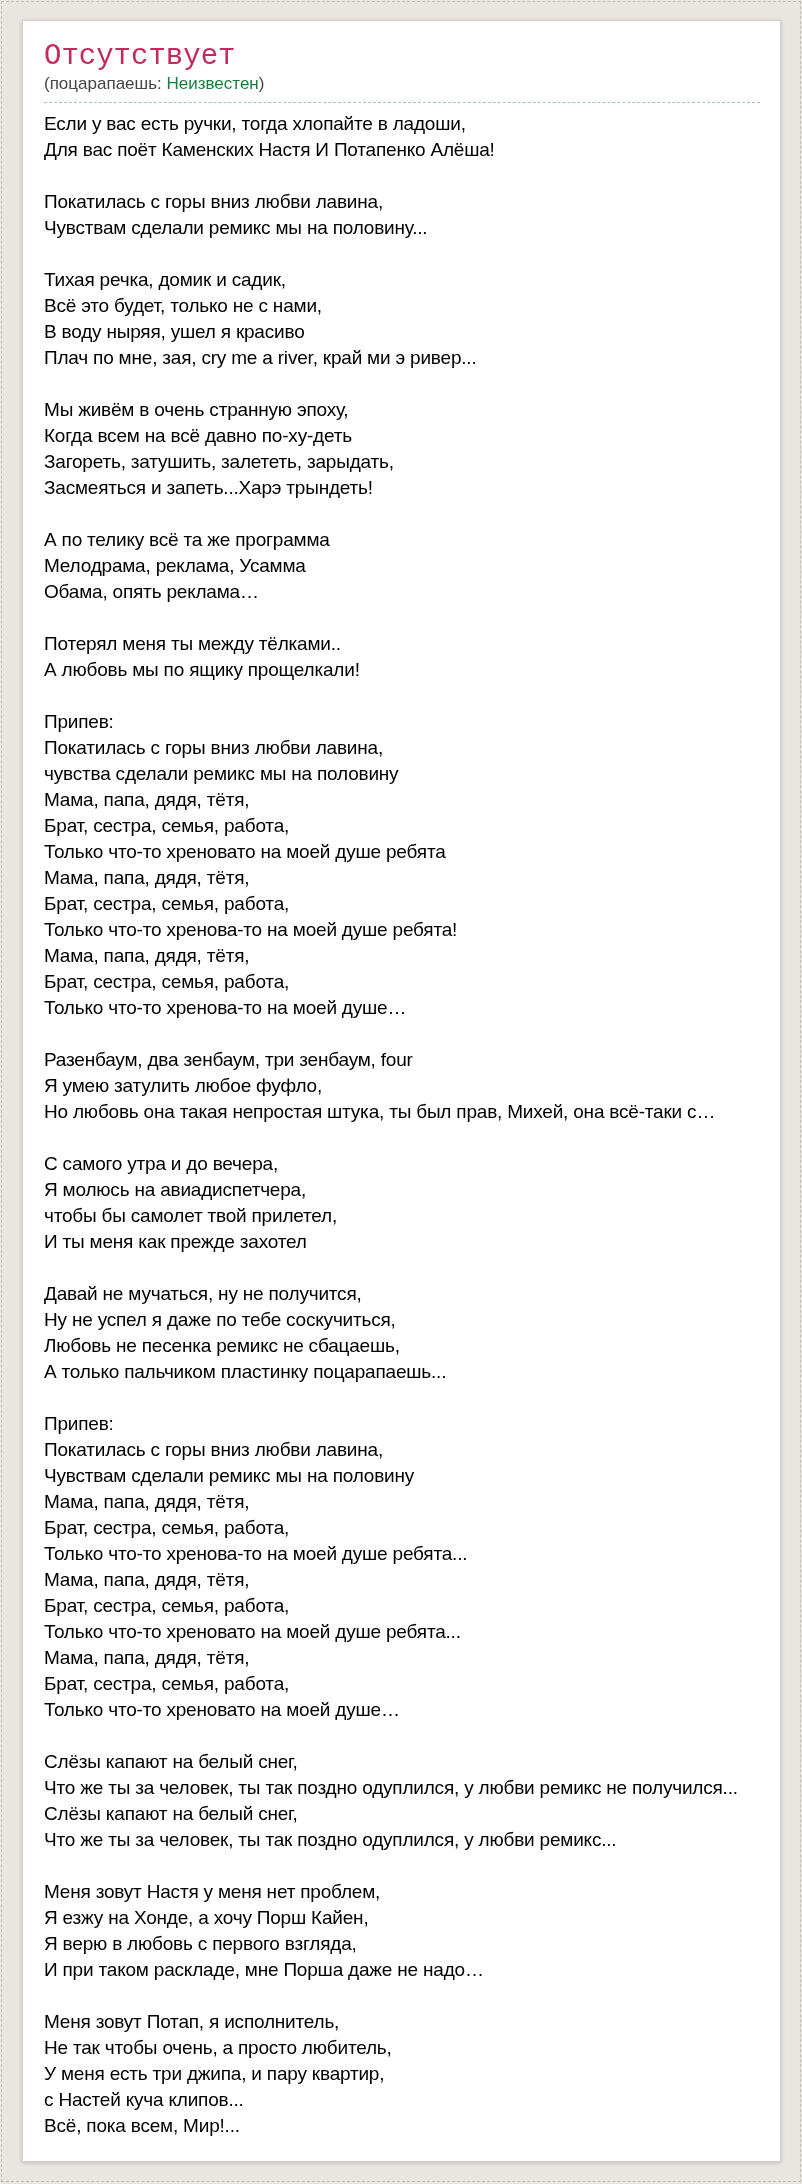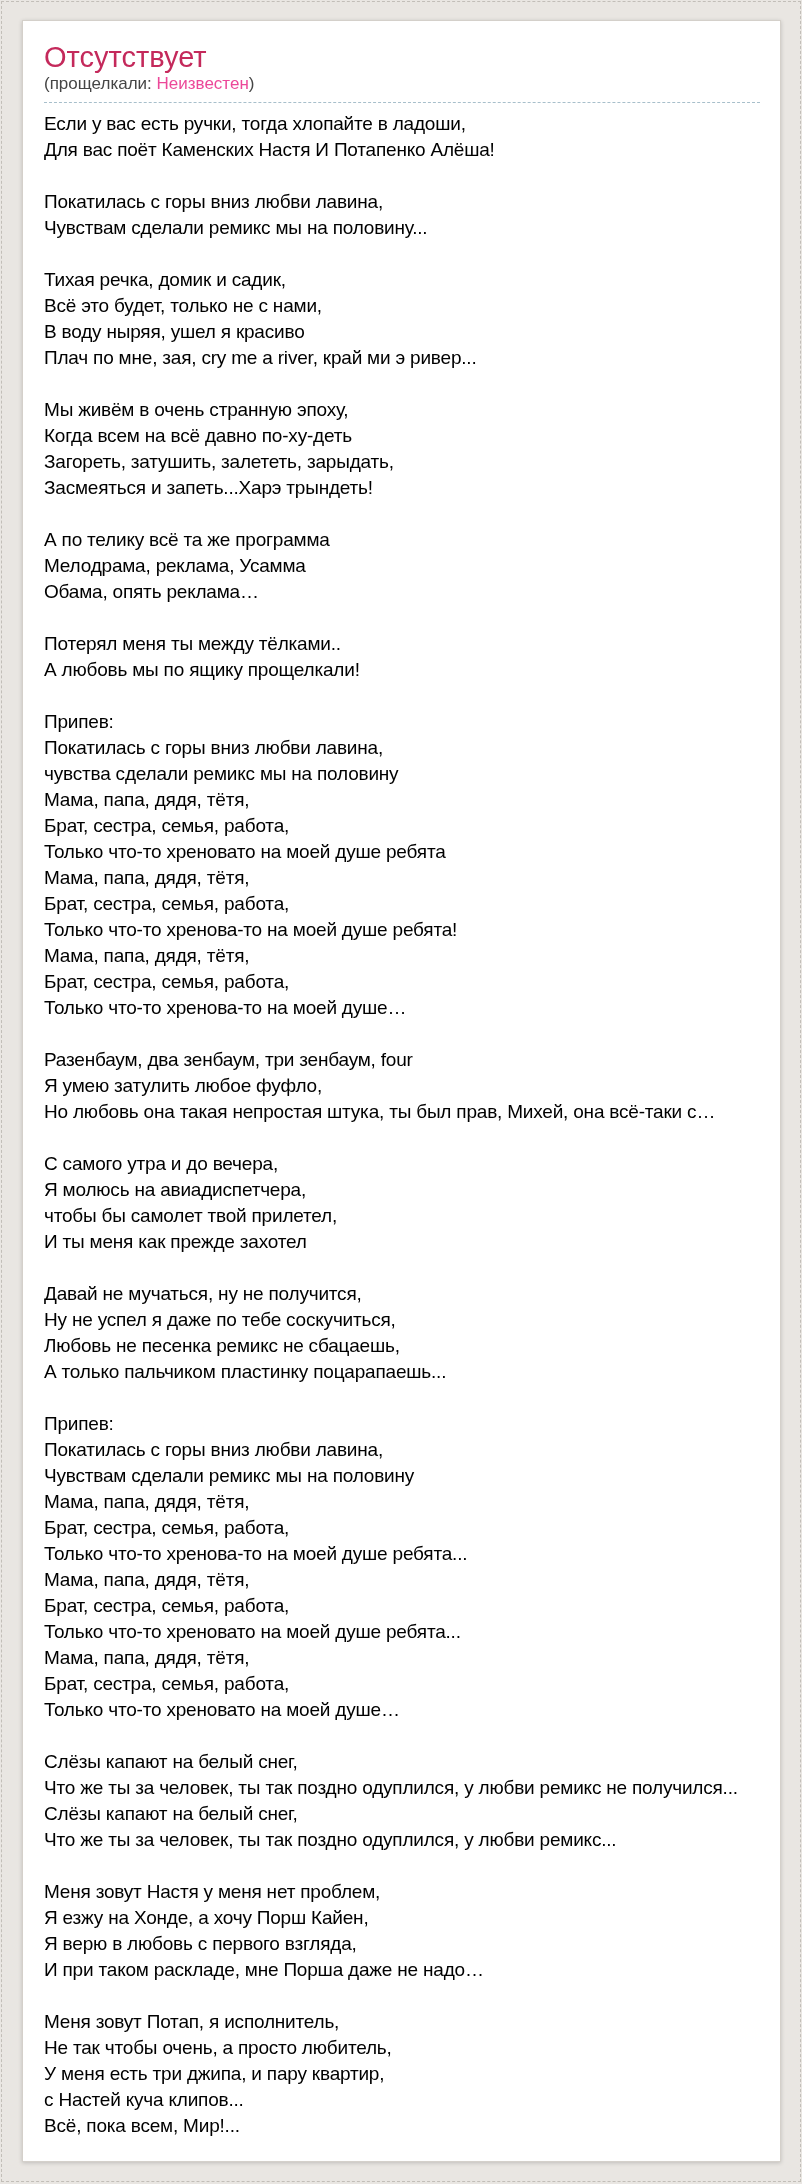--- a/index.html
+++ b/index.html
@@ -40,30 +40,31 @@
     overflow: hidden;
   }
   .song-title {
     font-size: 29px;
     line-height: 32px;
     font-weight: 400;
     color: #c4295b;
     text-decoration: none;
     display: inline-block;
     cursor: pointer;
+    font-family: Liberation Mono, monospace;
   }
   .artist-line {
     font-size: 17px;
     line-height: 21px;
     color: #454545;
     border-bottom: 1px dashed #a8bfcb;
     padding-bottom: 8px;
   }
   .artist-link {
-    color: #ec4899;
+    color: #15803d;
     text-decoration: none;
     cursor: pointer;
   }
   .lyrics {
     margin-top: 8px;
     font-size: 19px;
     line-height: 26px;
     color: #000000;
     white-space: pre;
     letter-spacing: -0.2px;
@@ -75,18 +76,18 @@
 </head>
 <body>
 
 <div class="page">
   <div class="stitch-frame"></div>
 
   <div class="card">
 
     <a class="song-title">Отсутствует</a>
 
-    <div class="artist-line"><span>(прощелкали: </span><a class="artist-link">Неизвестен</a><span>)</span></div>
+    <div class="artist-line"><span>(поцарапаешь: </span><a class="artist-link">Неизвестен</a><span>)</span></div>
 
     <div class="lyrics"><div class="lyric-line">Если у вас есть ручки, тогда хлопайте в ладоши,</div><div class="lyric-line">Для вас поёт Каменских Настя И Потапенко Алёша!</div><div class="lyric-line">&nbsp;</div><div class="lyric-line">Покатилась с горы вниз любви лавина,</div><div class="lyric-line">Чувствам сделали ремикс мы на половину...</div><div class="lyric-line">&nbsp;</div><div class="lyric-line">Тихая речка, домик и садик,</div><div class="lyric-line">Всё это будет, только не с нами,</div><div class="lyric-line">В воду ныряя, ушел я красиво</div><div class="lyric-line">Плач по мне, зая, cry me a river, край ми э ривер...</div><div class="lyric-line">&nbsp;</div><div class="lyric-line">Мы живём в очень странную эпоху,</div><div class="lyric-line">Когда всем на всё давно по-ху-деть</div><div class="lyric-line">Загореть, затушить, залететь, зарыдать,</div><div class="lyric-line">Засмеяться и запеть...Харэ трындеть!</div><div class="lyric-line">&nbsp;</div><div class="lyric-line">А по телику всё та же программа</div><div class="lyric-line">Мелодрама, реклама, Усамма</div><div class="lyric-line">Обама, опять реклама…</div><div class="lyric-line">&nbsp;</div><div class="lyric-line">Потерял меня ты между тёлками..</div><div class="lyric-line">А любовь мы по ящику прощелкали!</div><div class="lyric-line">&nbsp;</div><div class="lyric-line">Припев:</div><div class="lyric-line">Покатилась с горы вниз любви лавина,</div><div class="lyric-line">чувства сделали ремикс мы на половину</div><div class="lyric-line">Мама, папа, дядя, тётя,</div><div class="lyric-line">Брат, сестра, семья, работа,</div><div class="lyric-line">Только что-то хреновато на моей душе ребята</div><div class="lyric-line">Мама, папа, дядя, тётя,</div><div class="lyric-line">Брат, сестра, семья, работа,</div><div class="lyric-line">Только что-то хренова-то на моей душе ребята!</div><div class="lyric-line">Мама, папа, дядя, тётя,</div><div class="lyric-line">Брат, сестра, семья, работа,</div><div class="lyric-line">Только что-то хренова-то на моей душе…</div><div class="lyric-line">&nbsp;</div><div class="lyric-line">Разенбаум, два зенбаум, три зенбаум, four</div><div class="lyric-line">Я умею затулить любое фуфло,</div><div class="lyric-line">Но любовь она такая непростая штука, ты был прав, Михей, она всё-таки с…</div><div class="lyric-line">&nbsp;</div><div class="lyric-line">С самого утра и до вечера,</div><div class="lyric-line">Я молюсь на авиадиспетчера,</div><div class="lyric-line">чтобы бы самолет твой прилетел,</div><div class="lyric-line">И ты меня как прежде захотел</div><div class="lyric-line">&nbsp;</div><div class="lyric-line">Давай не мучаться, ну не получится,</div><div class="lyric-line">Ну не успел я даже по тебе соскучиться,</div><div class="lyric-line">Любовь не песенка ремикс не сбацаешь,</div><div class="lyric-line">А только пальчиком пластинку поцарапаешь...</div><div class="lyric-line">&nbsp;</div><div class="lyric-line">Припев:</div><div class="lyric-line">Покатилась с горы вниз любви лавина,</div><div class="lyric-line">Чувствам сделали ремикс мы на половину</div><div class="lyric-line">Мама, папа, дядя, тётя,</div><div class="lyric-line">Брат, сестра, семья, работа,</div><div class="lyric-line">Только что-то хренова-то на моей душе ребята...</div><div class="lyric-line">Мама, папа, дядя, тётя,</div><div class="lyric-line">Брат, сестра, семья, работа,</div><div class="lyric-line">Только что-то хреновато на моей душе ребята...</div><div class="lyric-line">Мама, папа, дядя, тётя,</div><div class="lyric-line">Брат, сестра, семья, работа,</div><div class="lyric-line">Только что-то хреновато на моей душе…</div><div class="lyric-line">&nbsp;</div><div class="lyric-line">Слёзы капают на белый снег,</div><div class="lyric-line">Что же ты за человек, ты так поздно одуплился, у любви ремикс не получился...</div><div class="lyric-line">Слёзы капают на белый снег,</div><div class="lyric-line">Что же ты за человек, ты так поздно одуплился, у любви ремикс...</div><div class="lyric-line">&nbsp;</div><div class="lyric-line">Меня зовут Настя у меня нет проблем,</div><div class="lyric-line">Я езжу на Хонде, а хочу Порш Кайен,</div><div class="lyric-line">Я верю в любовь с первого взгляда,</div><div class="lyric-line">И при таком раскладе, мне Порша даже не надо…</div><div class="lyric-line">&nbsp;</div><div class="lyric-line">Меня зовут Потап, я исполнитель,</div><div class="lyric-line">Не так чтобы очень, а просто любитель,</div><div class="lyric-line">У меня есть три джипа, и пару квартир,</div><div class="lyric-line">с Настей куча клипов...</div><div class="lyric-line">Всё, пока всем, Мир!...</div></div>
 
   </div>
 </div>
 
 </body></html>

